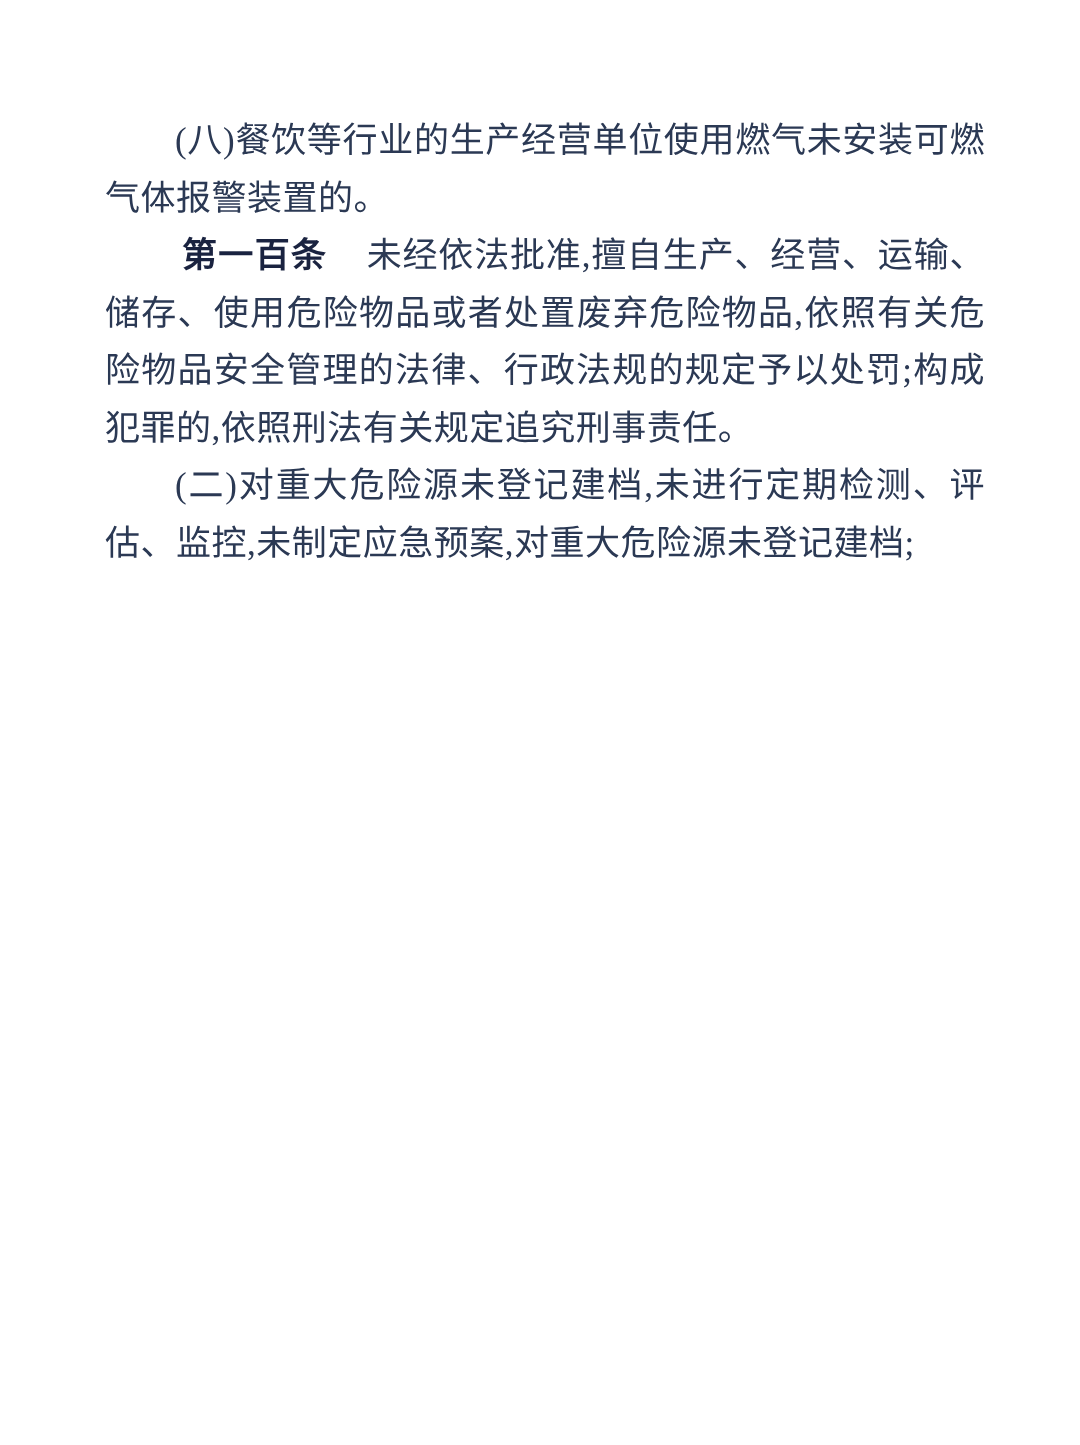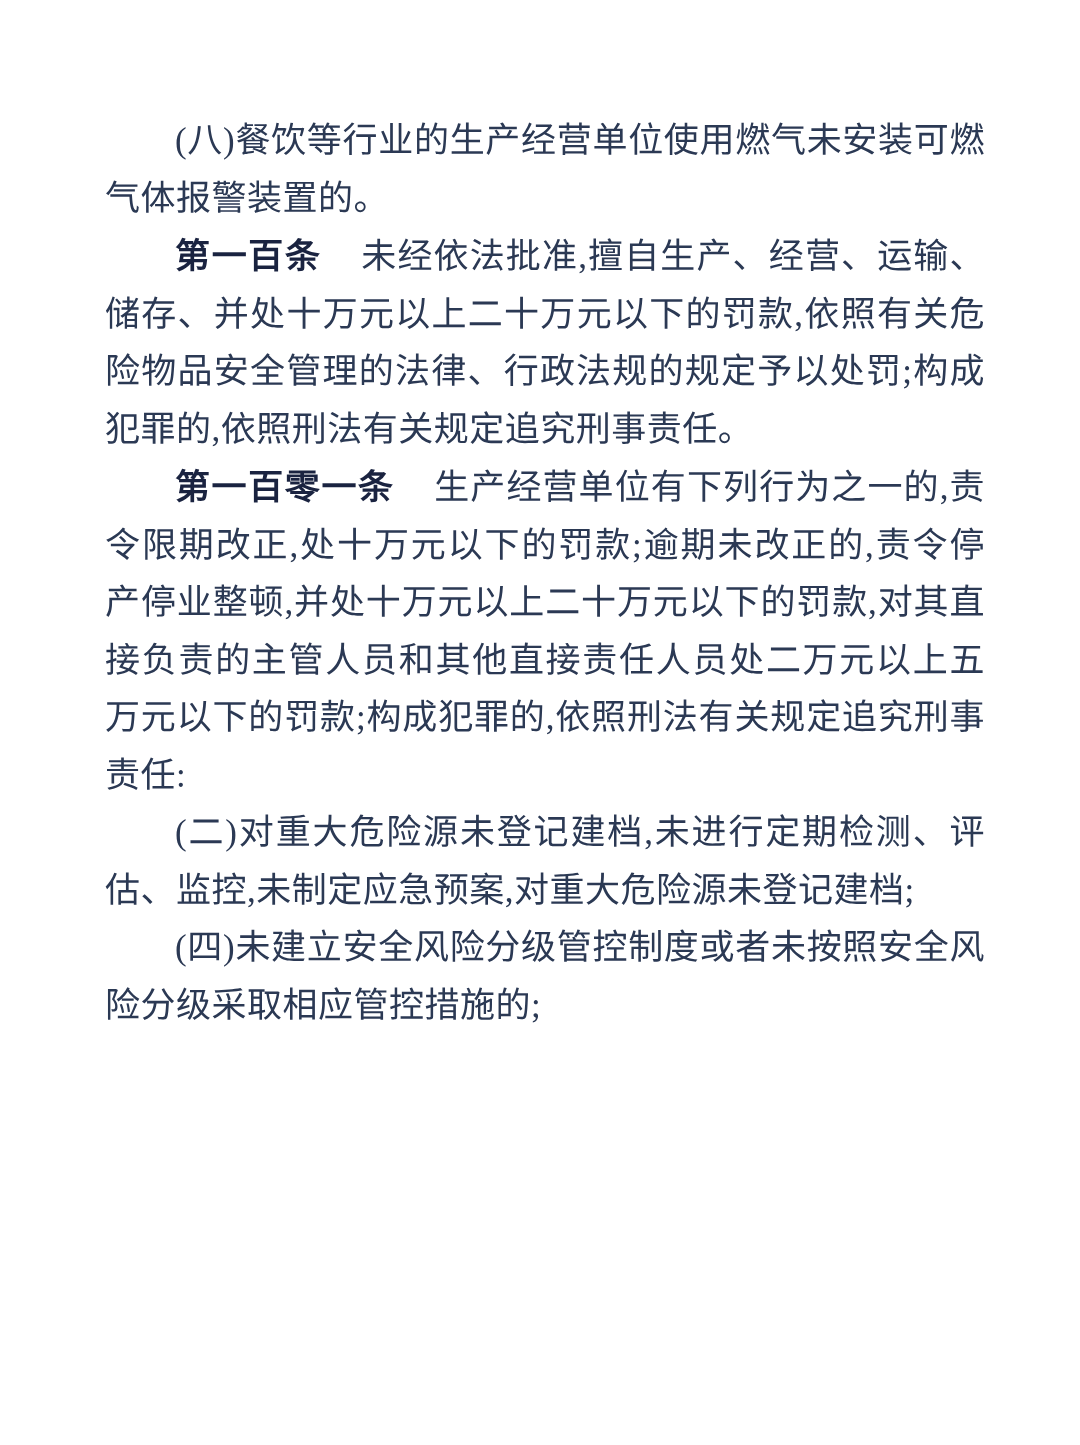--- a/index.html
+++ b/index.html
@@ -24,49 +24,43 @@
     line-height: 57.5px;
     color: #2b3954;
     text-align: justify;
     text-justify: inter-character;
     text-align-last: left;
     text-indent: 2em;
     letter-spacing: 0.5px;
     word-break: break-all;
   }
   .article-no {
-    font-family: Liberation Sans, sans-serif;
+    font-family: Liberation Serif, serif;
     font-weight: 700;
     color: #1a2340;
     margin-right: 0.85em;
     letter-spacing: 1px;
+    margin-left: 7px;
   }
 </style>
 </head>
 <body>
 
 <div class="page">
 
   <p class="para">
     <span>(八)餐饮等行业的生产经营单位使用燃气未安装可燃气体报警装置的。</span>
   </p>
 
   <p class="para">
     <strong class="article-no">第一百条</strong>
-    <span>未经依法批准,擅自生产、经营、运输、储存、并处十万元以上二十万元以下的罚款,依照有关危险物品安全管理的法律、行政法规的规定予以处罚;构成犯罪的,依照刑法有关规定追究刑事责任。</span>
+    <span>未经依法批准,擅自生产、经营、运输、储存、使用危险物品或者处置废弃危险物品,依照有关危险物品安全管理的法律、行政法规的规定予以处罚;构成犯罪的,依照刑法有关规定追究刑事责任。</span>
   </p>
 
-  <p class="para">
-    <strong class="article-no">第一百零一条</strong>
-    <span>生产经营单位有下列行为之一的,责令限期改正,处十万元以下的罚款;逾期未改正的,责令停产停业整顿,并处十万元以上二十万元以下的罚款,对其直接负责的主管人员和其他直接责任人员处二万元以上五万元以下的罚款;构成犯罪的,依照刑法有关规定追究刑事责任:</span>
-  </p>
 
 
   <p class="para">
     <span>(二)对重大危险源未登记建档,未进行定期检测、评估、监控,未制定应急预案,对重大危险源未登记建档;</span>
   </p>
 
 
-  <p class="para">
-    <span>(四)未建立安全风险分级管控制度或者未按照安全风险分级采取相应管控措施的;</span>
-  </p>
 
 </div>
 
 </body></html>

